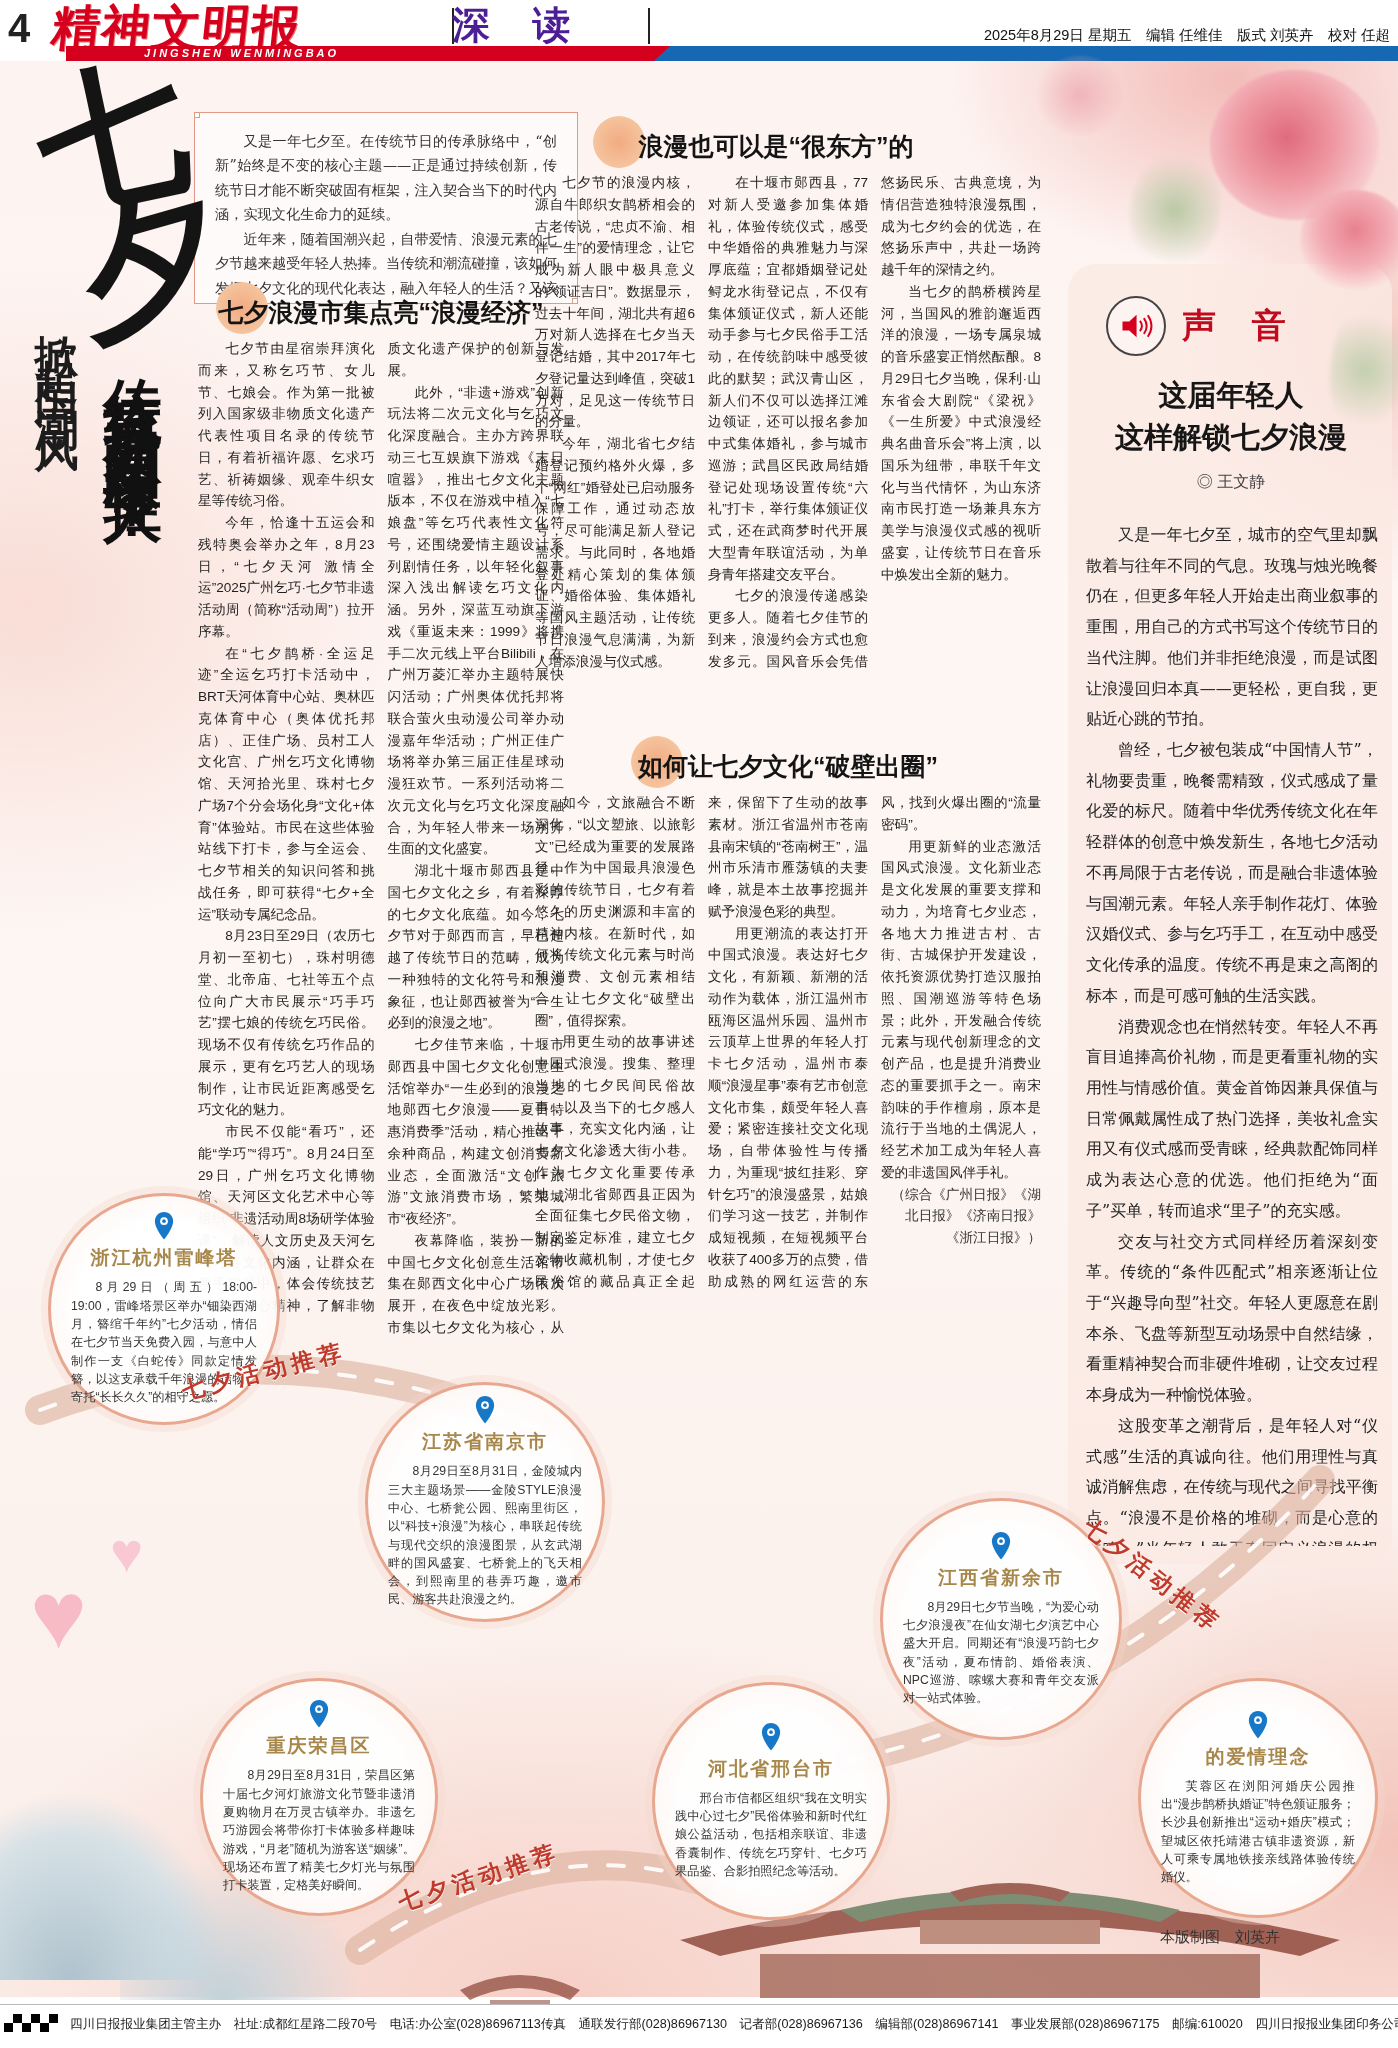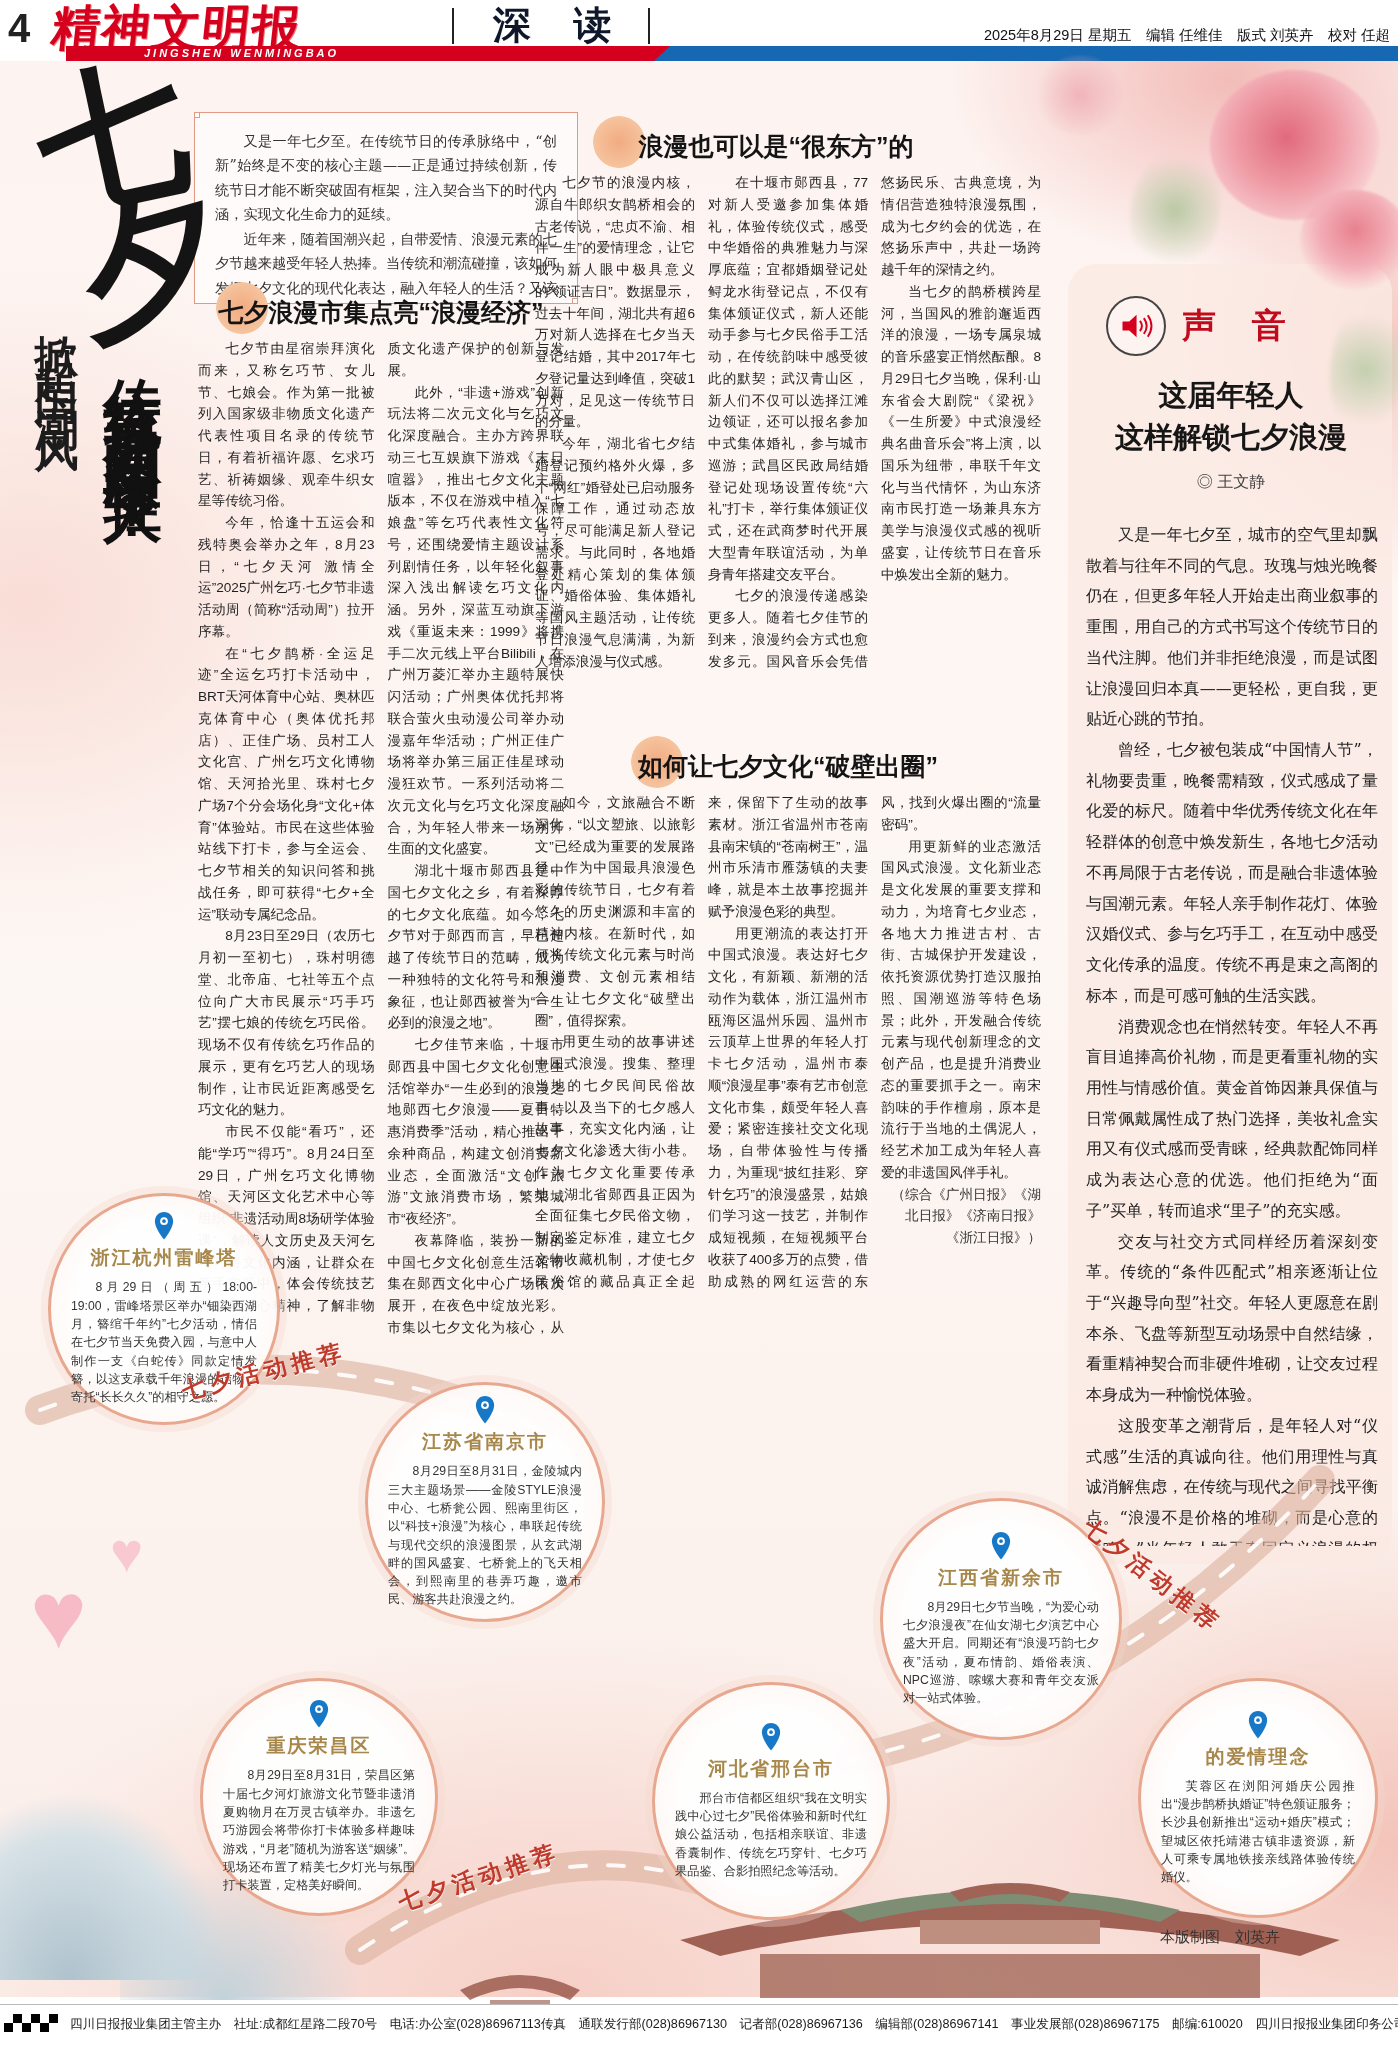--- a/index.html
+++ b/index.html
@@ -5,21 +5,21 @@
   html,body{margin:0;padding:0;}
   body{width:1398px;height:2048px;position:relative;overflow:hidden;background:#ffffff;
        font-family:"Liberation Sans",sans-serif;color:#222;}
   .abs{position:absolute;}
 
   
   .page-num{left:8px;top:6px;font-size:40px;font-weight:bold;color:#222;}
   .masthead{left:52px;top:-4px;font-family:"DejaVu Serif",serif;font-weight:bold;
             font-size:48px;color:#d5001e;transform:skewX(-6deg);letter-spacing:2px;text-shadow:1px 1px 0 #e77;}
   .head-vline{top:8px;width:2px;height:36px;background:#222;}
-  .section-title{left:493px;top:0px;font-size:38px;font-weight:bold;letter-spacing:16px;color:#0f172a;}
+  .section-title{left:452px;top:0px;font-size:38px;font-weight:bold;letter-spacing:16px;color:#4c1d95;}
   .dateline{right:8px;top:26px;font-size:14.5px;color:#111;white-space:nowrap;}
   .redbar{left:34px;top:46px;width:606px;height:15px;background:#d5001e;margin-left:32px;}
   .redbar span{display:block;padding-left:78px;font-size:11px;line-height:15px;color:#fff;
                font-style:italic;font-weight:bold;letter-spacing:3px;}
   .bluebar{left:654px;top:46px;width:744px;height:15px;background:#1668b3;
            clip-path:polygon(16px 0,100% 0,100% 100%,0 100%);}
 
   
   .bg{left:0;top:61px;width:1398px;height:1936px;
       background:

